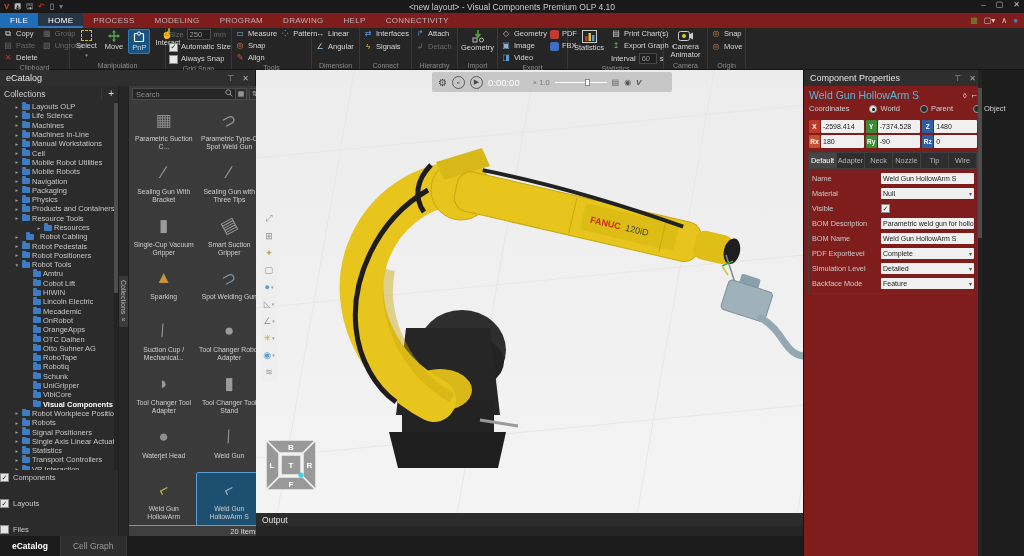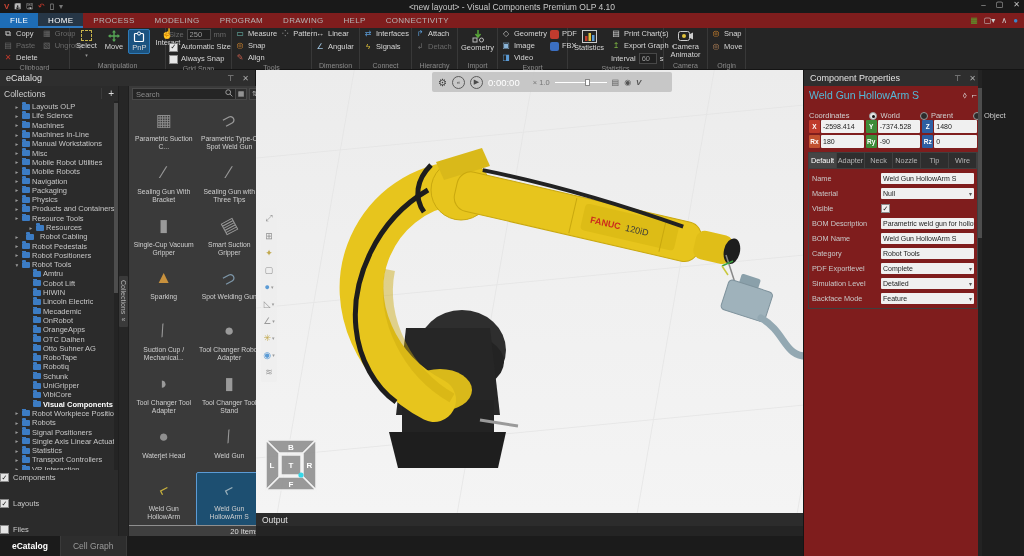--- a/index.html
+++ b/index.html
@@ -94,21 +94,21 @@
   
   #output{left:256px;top:513px;width:589px;height:23px;display:flex;flex-direction:column}
   #output .phead{background:#2c2c2c;height:13px;font-size:8.5px}
   #output .obody{flex:1;background:#242424}
   
   #props{left:803px;top:70px;width:179px;height:486px;background:#7f1d1d;display:flex;flex-direction:column;border-left:1px solid #141414}
   #props .inner{padding:0 5px}
   #pname{display:flex;align-items:center;height:18px;color:#53b9d8;font-size:10.5px}
   #pname .sp{flex:1}
   #pname .hic{color:#ddd;font-size:9px;margin-left:5px}
-  #modes{display:flex;align-items:flex-end;height:16px;gap:20px;font-size:7.5px;color:#cfcfcf}
+  #modes{display:flex;align-items:flex-start;height:16px;gap:20px;font-size:7.5px;color:#cfcfcf}
   #modes .clabel{margin-right:auto;font-size:7.5px;color:#cfcfcf}
   .mode{display:flex;align-items:center;gap:3px}
   .radio{width:8px;height:8px;border:1px solid #9a9a9a;border-radius:50%;display:inline-block;position:relative;background:#2b2b2b}
   .radio.sel{background:#e8e8e8}
   .radio.sel::after{content:"";position:absolute;left:2px;top:2px;width:3px;height:3px;border-radius:50%;background:#111}
   #coords{display:grid;grid-template-columns:1fr 1fr 1fr;grid-auto-rows:13px;gap:2px}
   .coord{display:flex;gap:1px}
   .axis{width:11px;flex:0 0 11px;color:#fff;font-size:6.5px;font-weight:bold;display:flex;align-items:center;justify-content:center;border-radius:1px}
   .tinput{background:#f0f0f0;color:#1c1c1c;font-size:7px;display:flex;align-items:center;padding:0 2px;overflow:hidden;white-space:nowrap;border-radius:1px;min-width:0}
   .coord .tinput{flex:1}
@@ -454,21 +454,21 @@
             <span class="tlabel">Machines In-Line</span>
           </div>
           <div class="trow" style="padding-left: 14px;">
             <span class="arrow">▸</span>
             <span class="folder"></span>
             <span class="tlabel">Manual Workstations</span>
           </div>
           <div class="trow" style="padding-left: 14px;">
             <span class="arrow">▸</span>
             <span class="folder"></span>
-            <span class="tlabel">Misc</span>
+            <span class="tlabel">Cell</span>
           </div>
           <div class="trow" style="padding-left: 14px;">
             <span class="arrow">▸</span>
             <span class="folder"></span>
             <span class="tlabel">Mobile Robot Utilities</span>
           </div>
           <div class="trow" style="padding-left: 14px;">
             <span class="arrow">▸</span>
             <span class="folder"></span>
             <span class="tlabel">Mobile Robots</span>
@@ -491,21 +491,21 @@
           <div class="trow" style="padding-left: 14px;">
             <span class="arrow">▸</span>
             <span class="folder"></span>
             <span class="tlabel">Products and Containers</span>
           </div>
           <div class="trow" style="padding-left: 14px;">
             <span class="arrow">▸</span>
             <span class="folder"></span>
             <span class="tlabel">Resource Tools</span>
           </div>
-          <div class="trow" style="padding-left: 28px;">
+          <div class="trow" style="padding-left: 8px; margin-left: 28px;">
             <span class="arrow">▸</span>
             <span class="folder"></span>
             <span class="tlabel">Resources</span>
           </div>
           <div class="trow" style="padding-left: 14px; gap: 6px;">
             <span class="arrow">▸</span>
             <span class="folder"></span>
             <span class="tlabel">Robot Cabling</span>
           </div>
           <div class="trow" style="padding-left: 14px;">
@@ -1004,24 +1004,20 @@
         </div>
         <div class="prow">
           <span class="plabel">BOM Description</span>
           <div class="tinput grow">Parametric weld gun for hollow arm wel</div>
         </div>
         <div class="prow">
           <span class="plabel">BOM Name</span>
           <div class="tinput grow">Weld Gun HollowArm S</div>
         </div>
         <div class="prow">
-          <span class="plabel">Category</span>
-          <div class="tinput grow">Robot Tools</div>
-        </div>
-        <div class="prow">
           <span class="plabel">PDF Exportlevel</span>
           <div class="tselect grow">
             <span>Complete</span>
             <span class="sarrow">▾</span>
           </div>
         </div>
         <div class="prow">
           <span class="plabel">Simulation Level</span>
           <div class="tselect grow">
             <span>Detailed</span>

